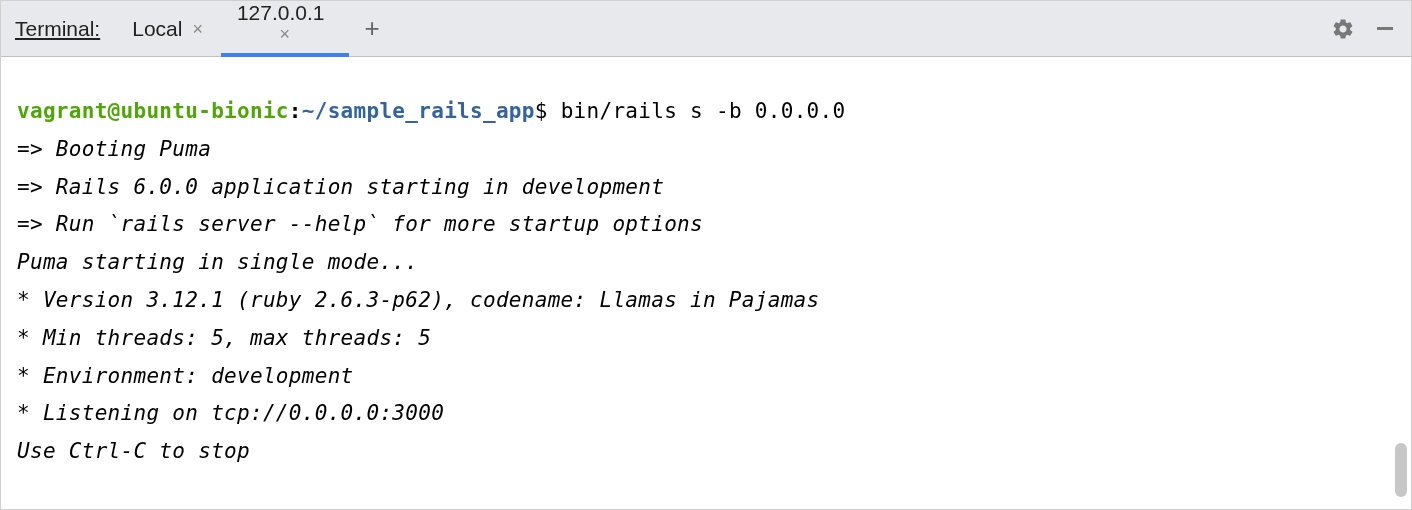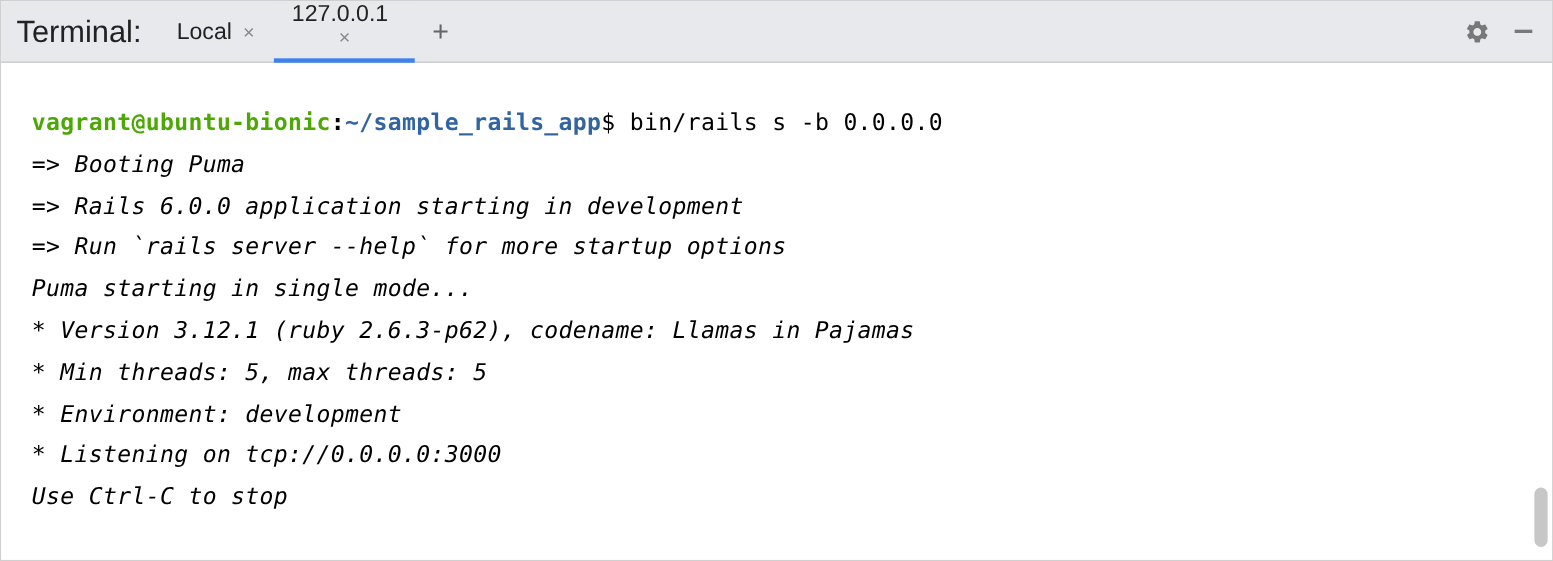--- a/index.html
+++ b/index.html
@@ -18,23 +18,24 @@
     .tab-bar {
       height: 56px;
       background: #e8e9ec;
       border-bottom: 1px solid #c0c0c0;
       display: flex;
       align-items: center;
       padding: 0 8px;
       font-family: -apple-system, BlinkMacSystemFont, "Segoe UI", Arial, sans-serif;
     }
     .tab-bar-title {
-      font-size: 28px;
+      font-size: 21px;
       color: #222;
       padding: 0 16px 0 6px;
+      text-decoration: underline;
     }
     .tab {
       display: flex;
       align-items: center;
       height: 100%;
       padding: 0 16px;
       font-size: 21px;
       color: #222;
       cursor: pointer;
       position: relative;
@@ -91,21 +92,21 @@
       display: flex;
       align-items: center;
       justify-content: center;
     }
     .minimize-icon div {
       width: 16px;
       height: 3px;
       background: #787878;
     }
     .terminal-body {
-      padding: 36px 20px 16px 28px;
+      padding: 36px 20px 16px 16px;
       font-size: 21px;
       line-height: 1.8;
       color: #000;
       height: calc(100% - 56px);
       overflow-y: auto;
       position: relative;
       white-space: pre-wrap;
       letter-spacing: 0.3px;
     }
     .prompt-user {

